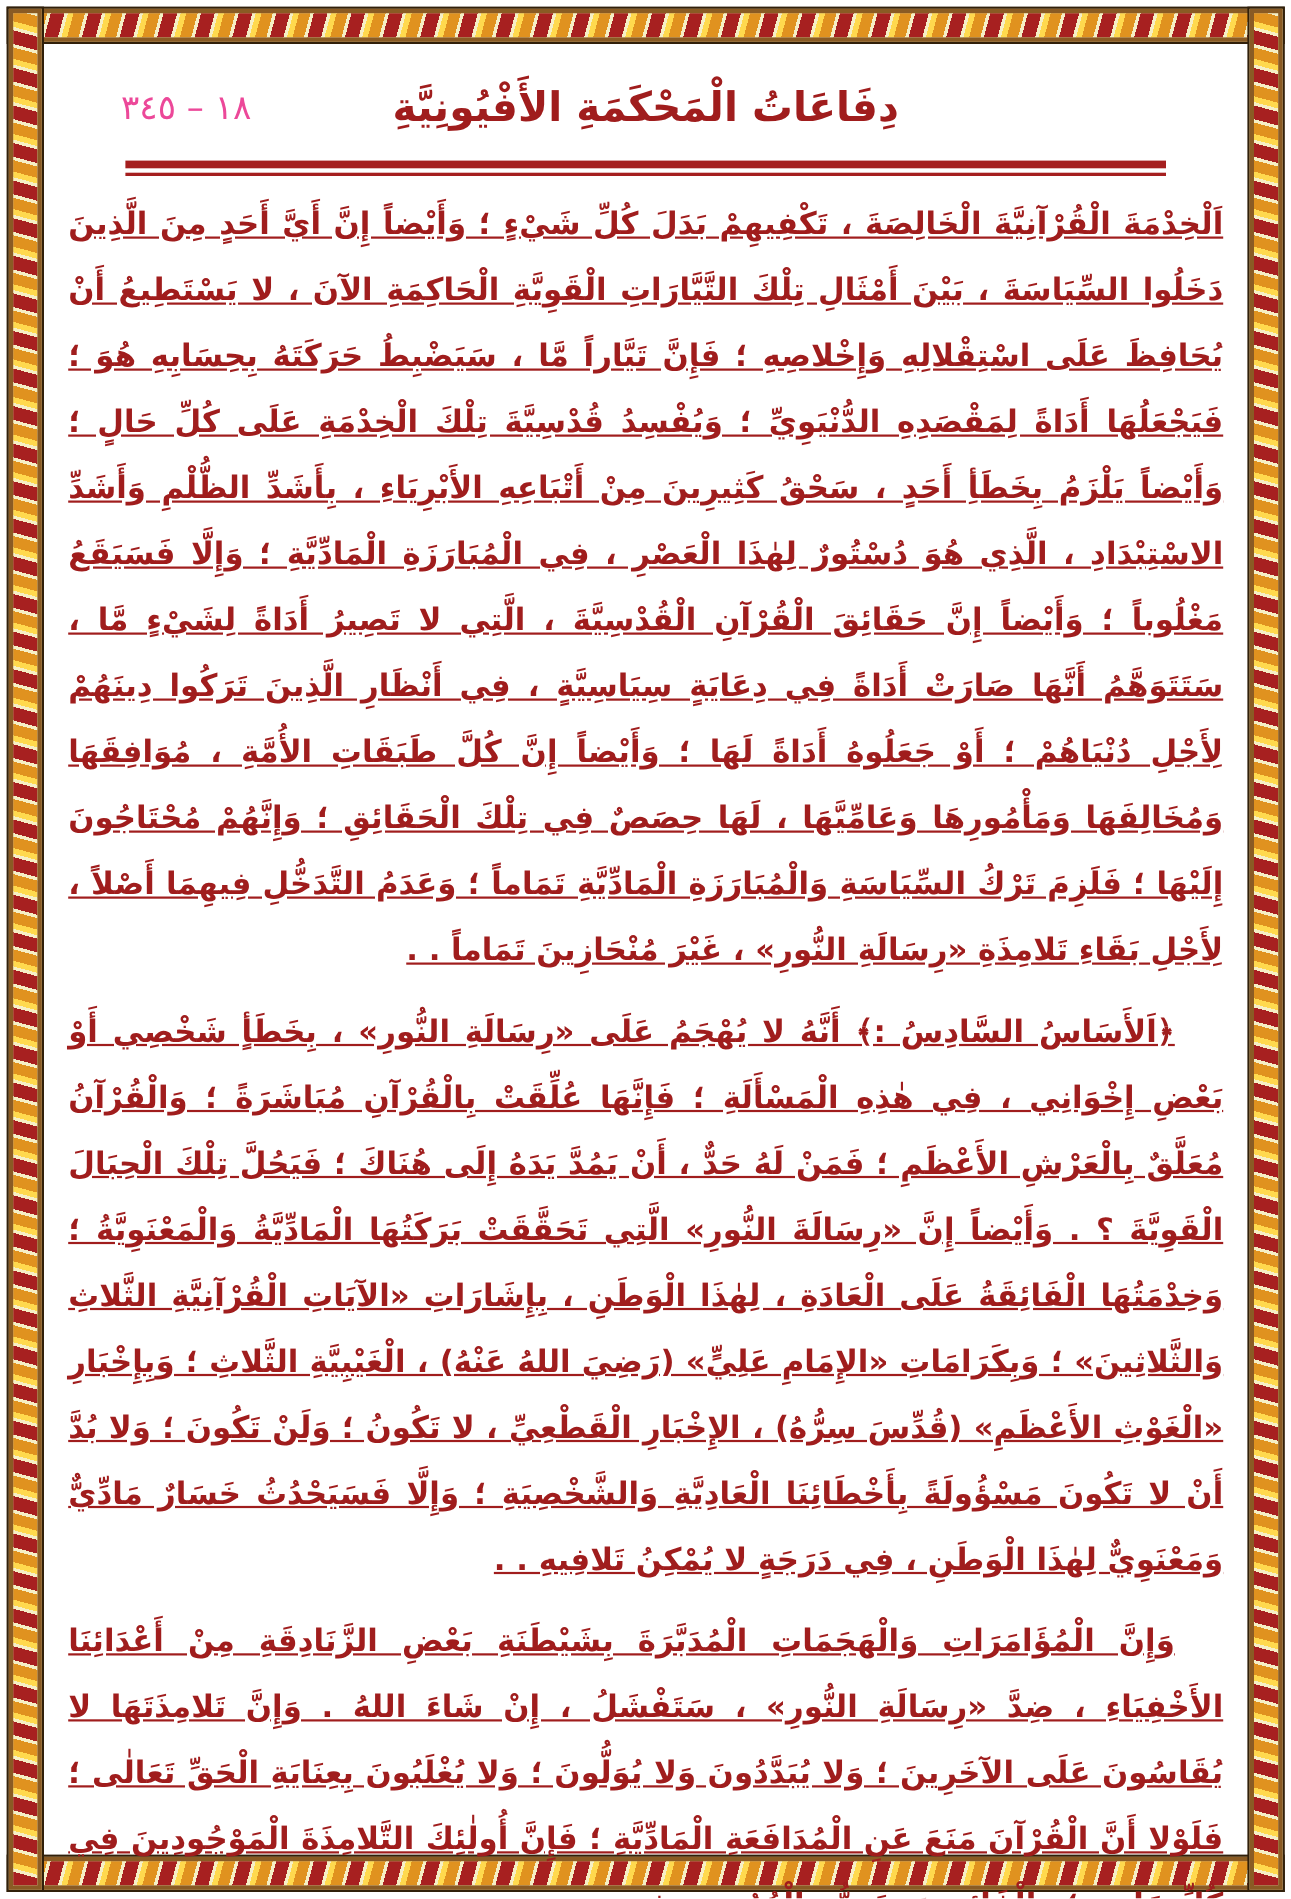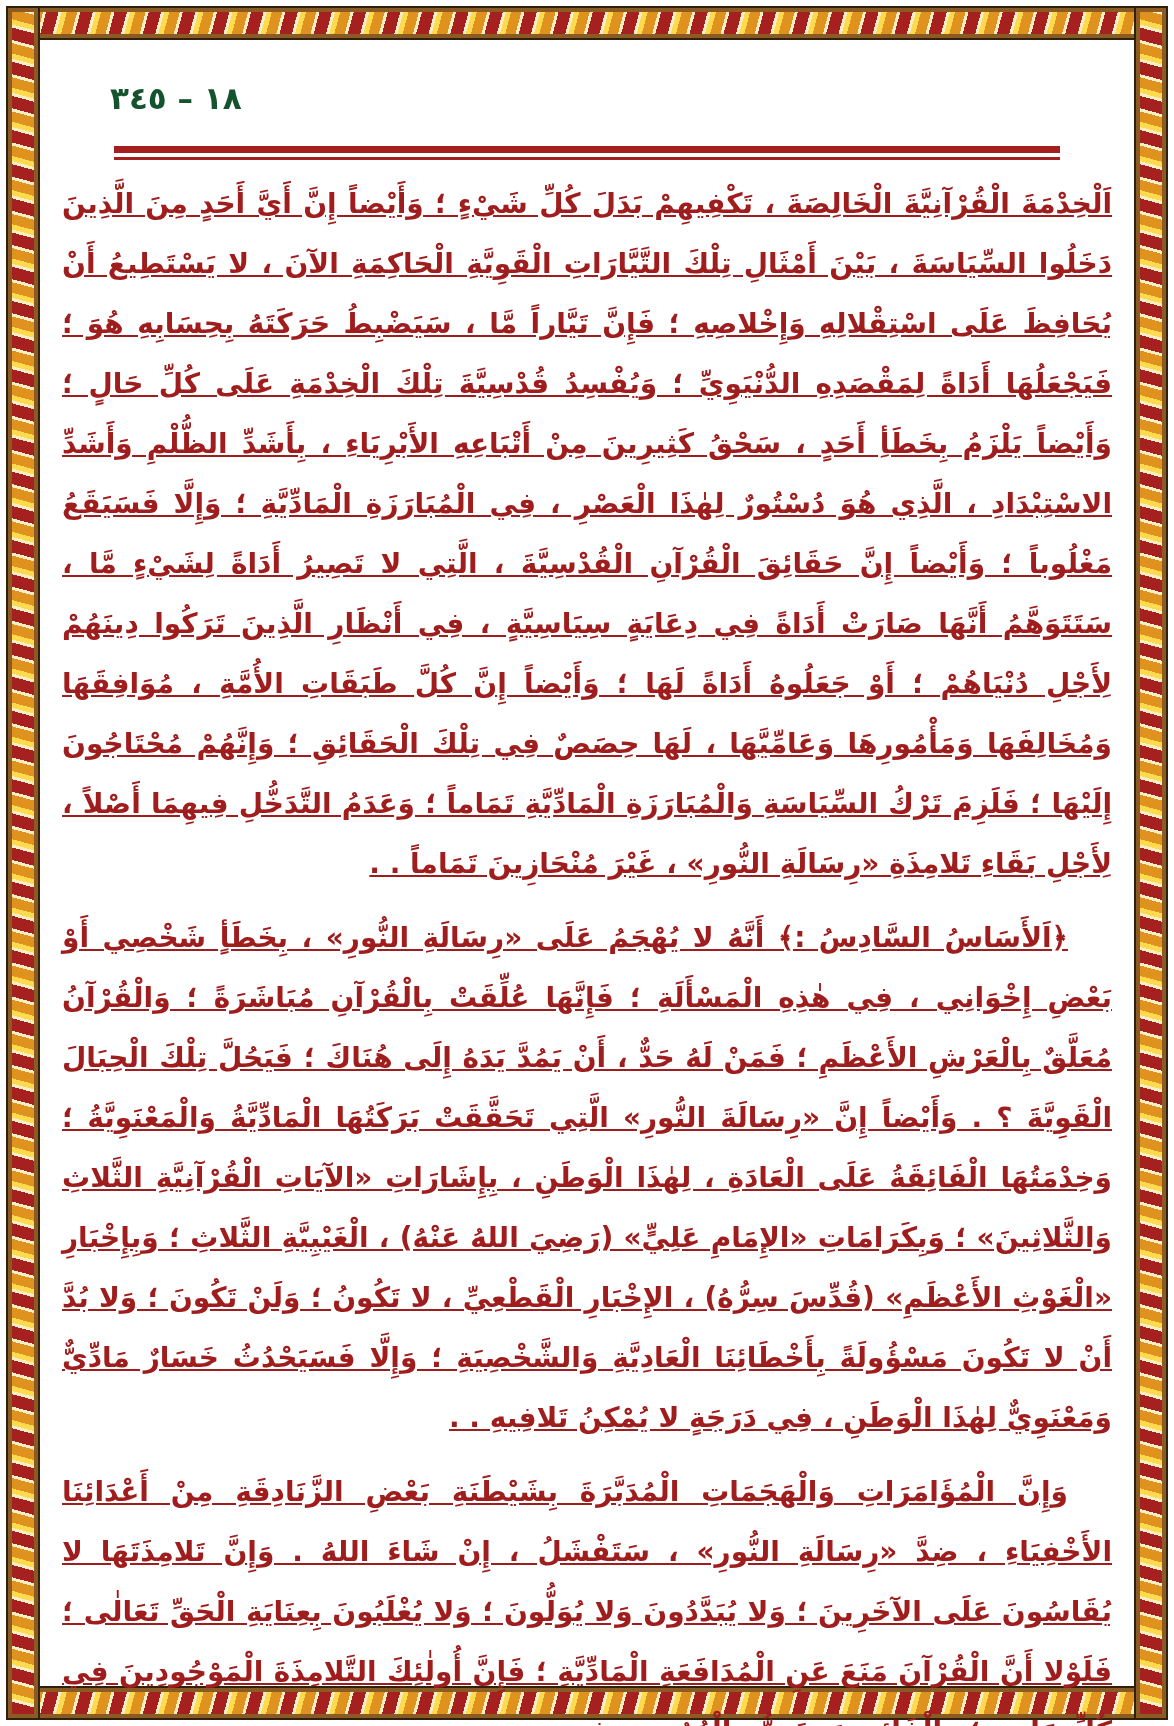--- a/index.html
+++ b/index.html
@@ -48,23 +48,23 @@
   .header{position:relative;height:64px;margin-top:24px;}
   .page-title{
     text-align:center;
     font-size:37px;font-weight:bold;
     letter-spacing:0px;
     color:#a01d1d;
   }
   .page-number{
     position:absolute;
     left:58px;top:4px;
-    font-size:31px;font-weight:bold;
+    font-size:31px;font-weight:normal;
     direction:rtl;
-    color:#14532d;
+    color:#ec4899;
   }
   .rule{margin:6px 62px 0 62px;}
   .rule-thick{height:7px;background:#a51f1f;}
   .rule-thin{height:3px;background:#a51f1f;margin-top:4px;}
 
   .body-text{
     margin:14px 10px 0 10px;
     font-size:28px;font-weight:bold;
     line-height:60px;
     text-align:justify;
@@ -80,20 +80,21 @@
 <div class="page">
 
   <div class="strip h top"></div>
   <div class="strip h bottom"></div>
   <div class="strip v left"></div>
   <div class="strip v right"></div>
 
   <div class="content">
 
     <div class="header">
+      <div class="page-title">دِفَاعَاتُ الْمَحْكَمَةِ الأَفْيُونِيَّةِ</div>
       <div class="page-number">١٨ – ٣٤٥</div>
     </div>
 
     <div class="rule">
       <div class="rule-thick"></div>
       <div class="rule-thin"></div>
     </div>
 
     <div class="body-text" id="body-container" dir="rtl">
         <p class="para">اَلْخِدْمَةَ الْقُرْآنِيَّةَ الْخَالِصَةَ ، تَكْفِيهِمْ بَدَلَ كُلِّ شَيْءٍ ؛ وَأَيْضاً إِنَّ أَيَّ أَحَدٍ مِنَ الَّذِينَ دَخَلُوا السِّيَاسَةَ ، بَيْنَ أَمْثَالِ تِلْكَ التَّيَّارَاتِ الْقَوِيَّةِ الْحَاكِمَةِ الآنَ ، لا يَسْتَطِيعُ أَنْ يُحَافِظَ عَلَى اسْتِقْلالِهِ وَإِخْلاصِهِ ؛ فَإِنَّ تَيَّاراً مَّا ، سَيَضْبِطُ حَرَكَتَهُ بِحِسَابِهِ هُوَ ؛ فَيَجْعَلُهَا أَدَاةً لِمَقْصَدِهِ الدُّنْيَوِيِّ ؛ وَيُفْسِدُ قُدْسِيَّةَ تِلْكَ الْخِدْمَةِ عَلَى كُلِّ حَالٍ ؛ وَأَيْضاً يَلْزَمُ بِخَطَأِ أَحَدٍ ، سَحْقُ كَثِيرِينَ مِنْ أَتْبَاعِهِ الأَبْرِيَاءِ ، بِأَشَدِّ الظُّلْمِ وَأَشَدِّ الاسْتِبْدَادِ ، الَّذِي هُوَ دُسْتُورٌ لِهٰذَا الْعَصْرِ ، فِي الْمُبَارَزَةِ الْمَادِّيَّةِ ؛ وَإِلَّا فَسَيَقَعُ مَغْلُوباً ؛ وَأَيْضاً إِنَّ حَقَائِقَ الْقُرْآنِ الْقُدْسِيَّةَ ، الَّتِي لا تَصِيرُ أَدَاةً لِشَيْءٍ مَّا ، سَتَتَوَهَّمُ أَنَّهَا صَارَتْ أَدَاةً فِي دِعَايَةٍ سِيَاسِيَّةٍ ، فِي أَنْظَارِ الَّذِينَ تَرَكُوا دِينَهُمْ لِأَجْلِ دُنْيَاهُمْ ؛ أَوْ جَعَلُوهُ أَدَاةً لَهَا ؛ وَأَيْضاً إِنَّ كُلَّ طَبَقَاتِ الأُمَّةِ ، مُوَافِقَهَا وَمُخَالِفَهَا وَمَأْمُورِهَا وَعَامِّيَّهَا ، لَهَا حِصَصٌ فِي تِلْكَ الْحَقَائِقِ ؛ وَإِنَّهُمْ مُحْتَاجُونَ إِلَيْهَا ؛ فَلَزِمَ تَرْكُ السِّيَاسَةِ وَالْمُبَارَزَةِ الْمَادِّيَّةِ تَمَاماً ؛ وَعَدَمُ التَّدَخُّلِ فِيهِمَا أَصْلاً ، لِأَجْلِ بَقَاءِ تَلامِذَةِ «رِسَالَةِ النُّورِ» ، غَيْرَ مُنْحَازِينَ تَمَاماً . .</p>

